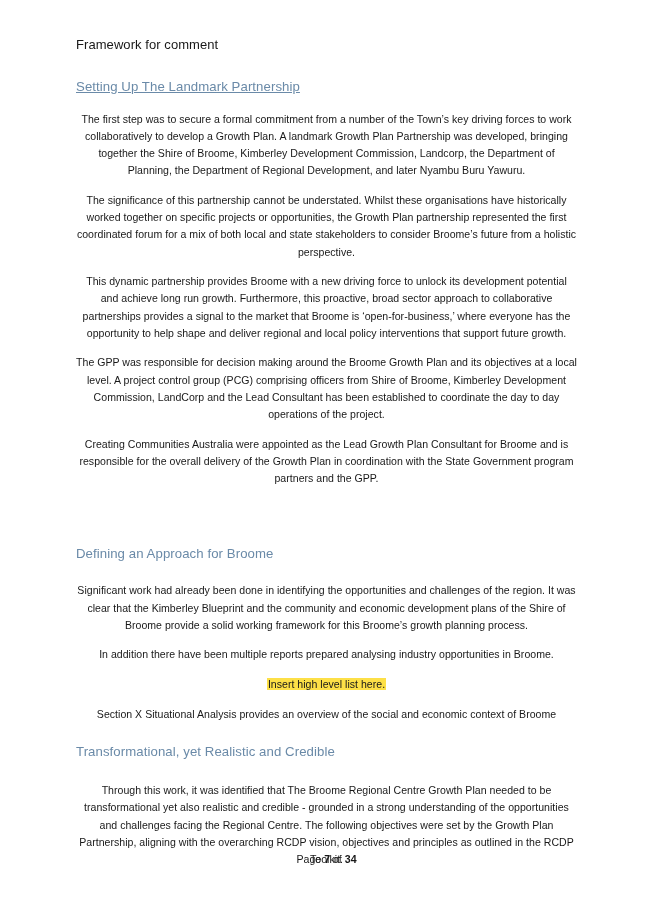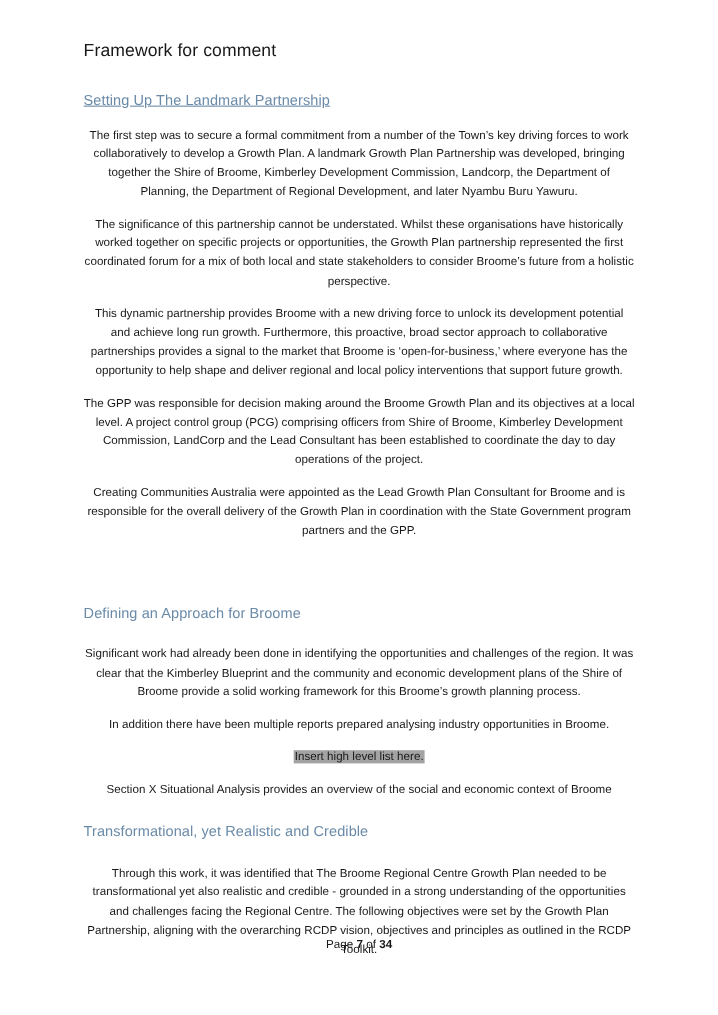--- a/index.html
+++ b/index.html
@@ -25,21 +25,21 @@
     box-sizing: border-box;
   }
   .content {
     position: absolute;
     left: 76px;
     top: 0;
     width: 501px;
   }
   .header-line {
     margin-top: 36px;
-    font-size: 16px;
+    font-size: 13px;
     color: #181818;
     letter-spacing: 0.005em;
     line-height: 1.35;
   }
   .h2 {
     color: #6a8aa8;
     font-size: 13.2px;
     font-weight: 400;
     letter-spacing: 0.006em;
     line-height: 1.3;
@@ -54,21 +54,21 @@
     color: #181818;
     margin: 0 0 12.5px 0;
     text-align: center;
     letter-spacing: 0.002em;
   }
   .gap-after-title { margin-top: 16px; }
   .gap-after-title2 { margin-top: 20px; }
   .gap-after-title3 { margin-top: 22px; }
   .tight { margin-bottom: 11px; }
   .highlight {
-    background: #a3a3a3;
+    background: #fde047;
     padding: 0 1px;
     margin-top: 28px;
   }
   .footer {
     position: absolute;
     left: 76px;
     width: 501px;
     top: 853px;
     text-align: center;
     font-size: 10.6px;

